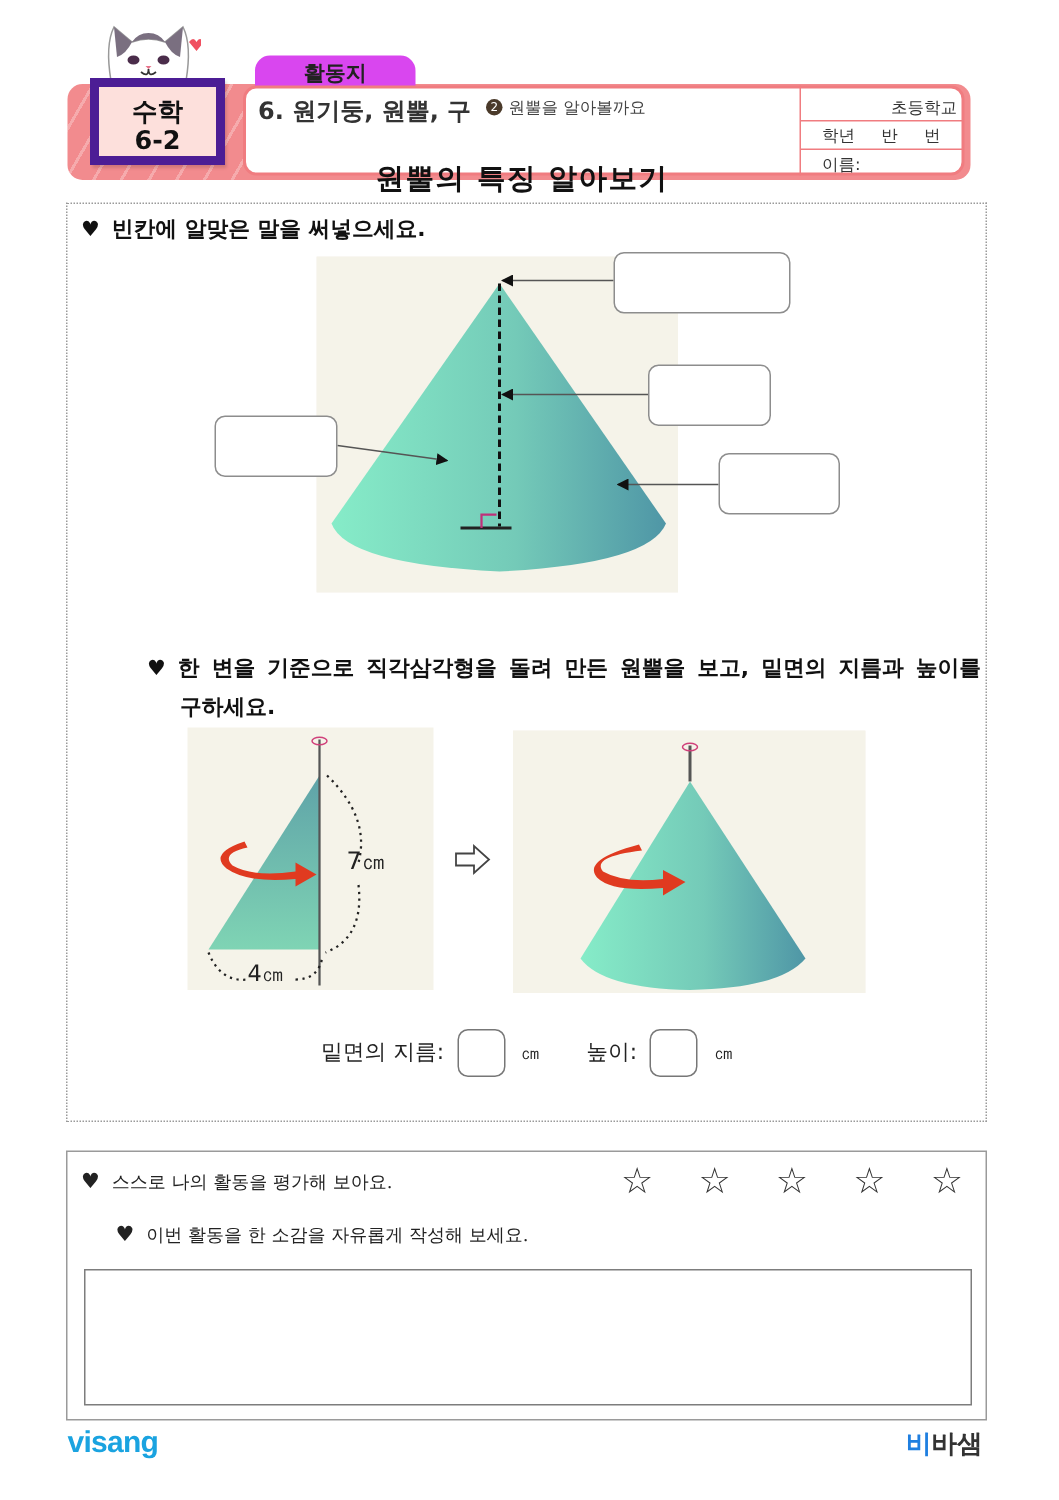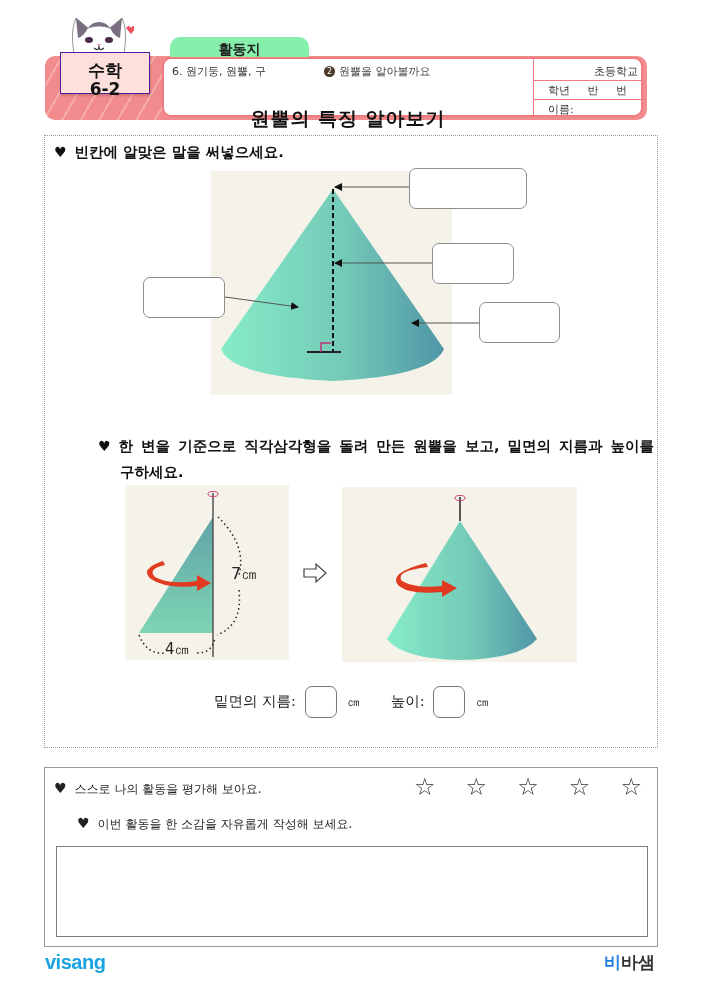--- a/index.html
+++ b/index.html
@@ -5,31 +5,31 @@
   html, body { margin:0; padding:0; background:#ffffff; }
   body { width:706px; height:1000px; position:relative; overflow:hidden;
          font-family:"DejaVu Sans", "Liberation Sans", sans-serif; color:#111; }
   .abs { position:absolute; }
 
   
   .hdr-pink { left:45px; top:56px; width:602px; height:64px; background:#f28b8e;
               border-radius:10px; }
   .hdr-stripes { left:45px; top:56px; width:125px; height:64px; border-radius:10px 0 0 10px;
                  background:repeating-linear-gradient(120deg, rgba(255,255,255,0) 0 14px, rgba(255,255,255,.28) 14px 16px); }
-  .subject-card { left:60px; top:52px; width:90px; height:42px; background:#fde0dc;
-                  border:1px solid #4c1d95; box-shadow:1px 2px 2px rgba(0,0,0,.15);
+  .subject-card { left:60px; top:52px; width:90px; height:58px; background:#fde0dc;
+                  border:6px solid #4c1d95; box-shadow:1px 2px 2px rgba(0,0,0,.15);
                   text-align:center; font-weight:bold; font-size:17px; line-height:19px;
                   padding-top:8px; box-sizing:border-box; color:#111; }
   .cat { left:64px; top:14px; width:70px; height:44px; }
-  .tab-activity { left:170px; top:37px; width:139px; height:24px; background:#86efac;
+  .tab-activity { left:170px; top:37px; width:107px; height:24px; background:#d946ef;
                   border-radius:10px 10px 0 0; text-align:center; color:#222;
                   font-weight:bold; font-size:14px; line-height:24px; }
   .hdr-white { left:162px; top:57px; width:481px; height:60px; background:#fff;
                border:2px solid #f07c80; border-radius:9px; box-sizing:border-box; }
-  .unit-label { left:172px; top:64px; font-size:11px; color:#333; }
+  .unit-label { left:172px; top:64px; font-size:16px; color:#333;font-weight:bold; }
   .lesson-label { left:324px; top:64px; font-size:11px; color:#444; }
   .lesson-num { display:inline-block; width:11px; height:11px; border-radius:50%;
                 background:#4a3a2a; color:#fff; font-size:8px; line-height:11px;
                 text-align:center; margin-right:4px; vertical-align:1px; }
   .page-title { left:162px; top:86px; width:372px; text-align:center; font-weight:bold;
                 font-size:19px; color:#111; letter-spacing:1px;margin-top:20px; }
   .info-col { left:533px; top:57px; width:1px; height:60px; background:#f07c80; }
   .info-line1 { left:534px; top:80px; width:108px; height:1px; background:#f07c80; }
   .info-line2 { left:534px; top:99px; width:108px; height:1px; background:#f07c80; }
   .school { left:540px; top:64px; width:98px; text-align:right; font-size:11px; color:#333; }

